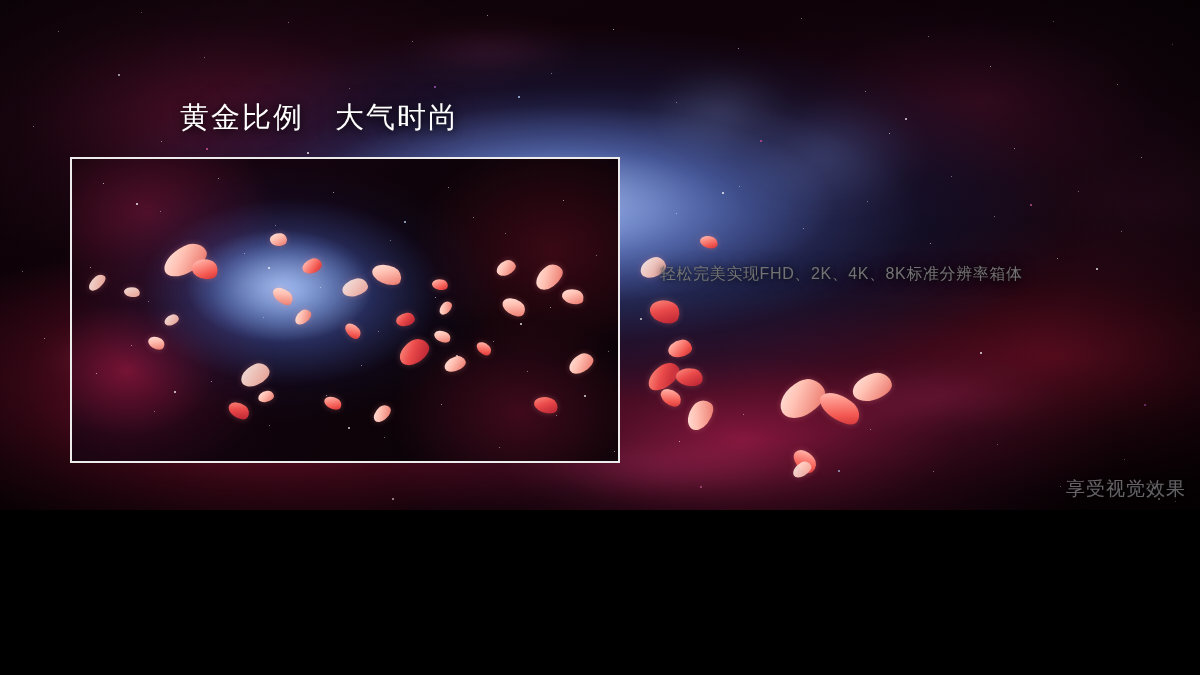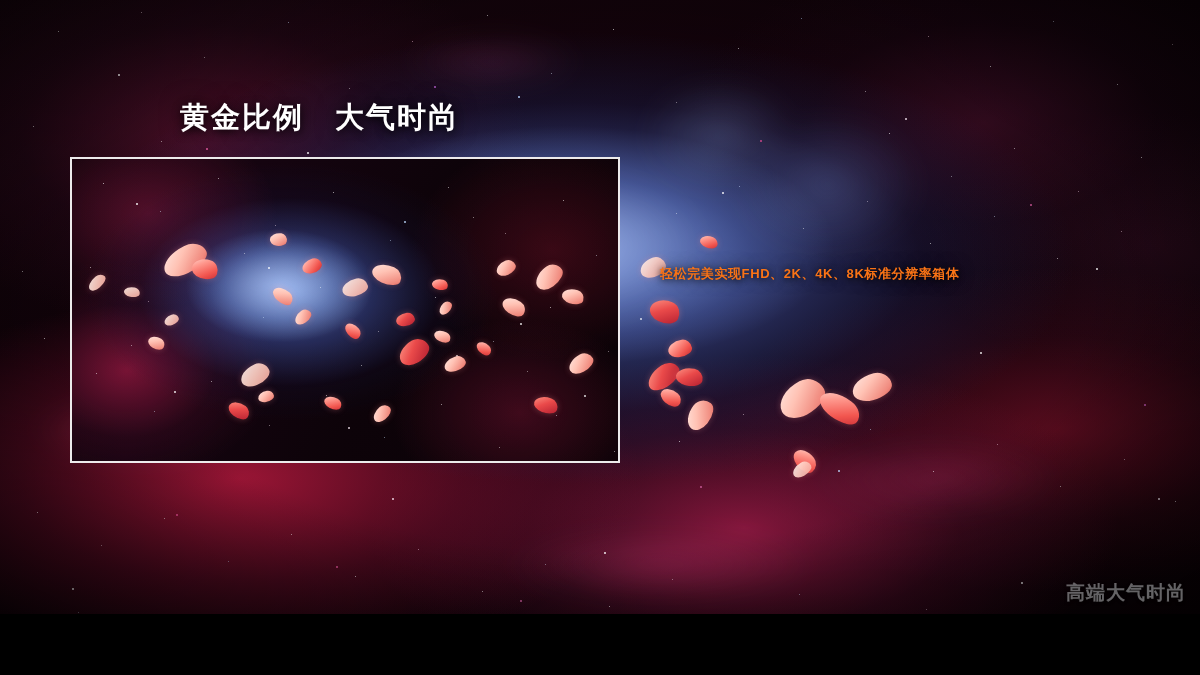--- a/index.html
+++ b/index.html
@@ -4,25 +4,24 @@
 <title>黄金比例 大气时尚</title>
 <style>
   html,body{margin:0;padding:0;background:#000;}
   body{
     font-family:"Liberation Sans","DejaVu Sans",sans-serif;
     -webkit-font-smoothing:antialiased;
   }
   
   #slide{
     position:relative;
-    width:1200px;height:614px;
+    width:1200px;height:510px;
     overflow:hidden;
     background:#0a0206;
     user-select:none;
-    font-weight:bold;
   }
   
   .bg-layer{position:absolute;inset:0;pointer-events:none;}
 
   .bg-base{
     background:
       radial-gradient(ellipse 52% 46% at 48% 42%, rgba(120,150,230,.80) 0%, rgba(70,95,185,.55) 28%, rgba(35,45,110,.28) 55%, rgba(0,0,0,0) 80%),
       radial-gradient(ellipse 30% 26% at 47% 40%, rgba(205,225,255,.75) 0%, rgba(140,175,245,.40) 40%, rgba(0,0,0,0) 75%),
       radial-gradient(ellipse 44% 40% at 20% 78%, rgba(208,28,70,.72) 0%, rgba(150,18,55,.40) 42%, rgba(0,0,0,0) 76%),
       radial-gradient(ellipse 40% 36% at 62% 86%, rgba(205,35,92,.62) 0%, rgba(120,20,60,.32) 45%, rgba(0,0,0,0) 78%),
@@ -155,21 +154,21 @@
     position:absolute;left:180px;top:101px;
     font-size:29px;line-height:1.15;
     color:#ffffff;letter-spacing:2px;
     text-shadow:0 2px 8px rgba(0,0,0,.85),0 0 22px rgba(0,0,0,.65);
     white-space:pre;
   }
   #body-copy{
     position:absolute;left:660px;top:252px;width:500px;
   }
   #body-copy .line{
-    font-size:13px;line-height:43px;color:#f97316;letter-spacing:.6px;
+    font-size:16px;line-height:43px;color:#737373;letter-spacing:.6px;
     text-shadow:0 1px 6px rgba(0,0,0,.80),0 0 16px rgba(0,0,0,.55);
     white-space:nowrap;
   }
   #watermark{
     position:absolute;right:14px;bottom:8px;
     font-size:19px;letter-spacing:1px;
     color:rgba(235,235,240,.42);
     text-shadow:0 1px 3px rgba(0,0,0,.7);
   }
 </style>
@@ -237,14 +236,14 @@
     <div class="petal pale" style="left:300px;top:248px;width:20px;height:13px;transform:rotate(-40deg);"></div>
     <div class="petal deep" style="left:462px;top:238px;width:24px;height:16px;transform:rotate(20deg);"></div>
   </div>
 
   <div id="title">黄金比例　大气时尚</div>
 
   <div id="body-copy">
     <div class="line">轻松完美实现FHD、2K、4K、8K标准分辨率箱体</div>
   </div>
 
-  <div id="watermark">高端大气时尚</div>
+  <div id="watermark">享受视觉效果</div>
 </div>
 
 </body></html>

